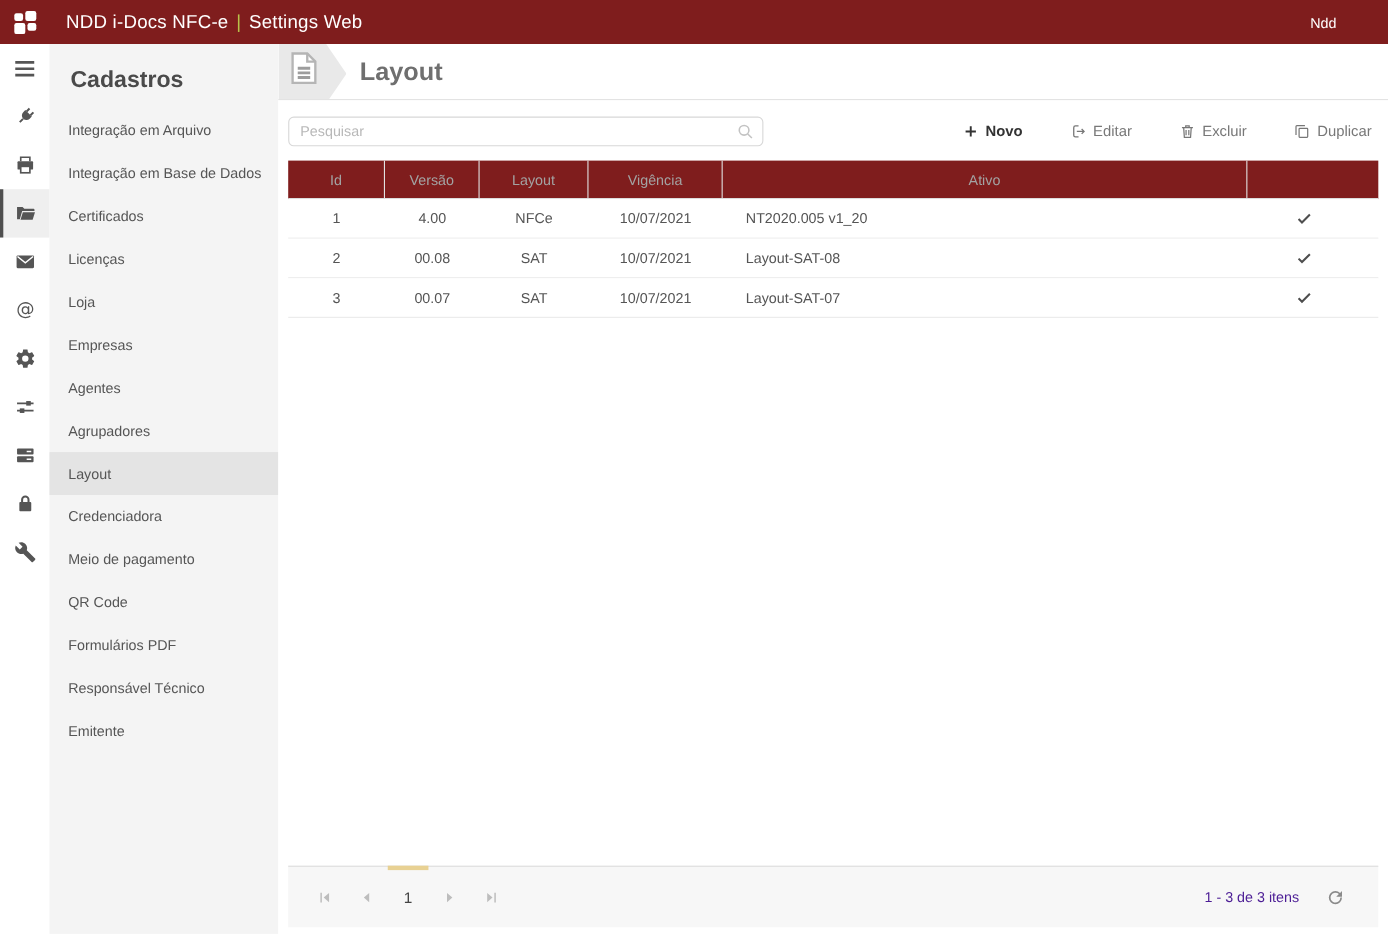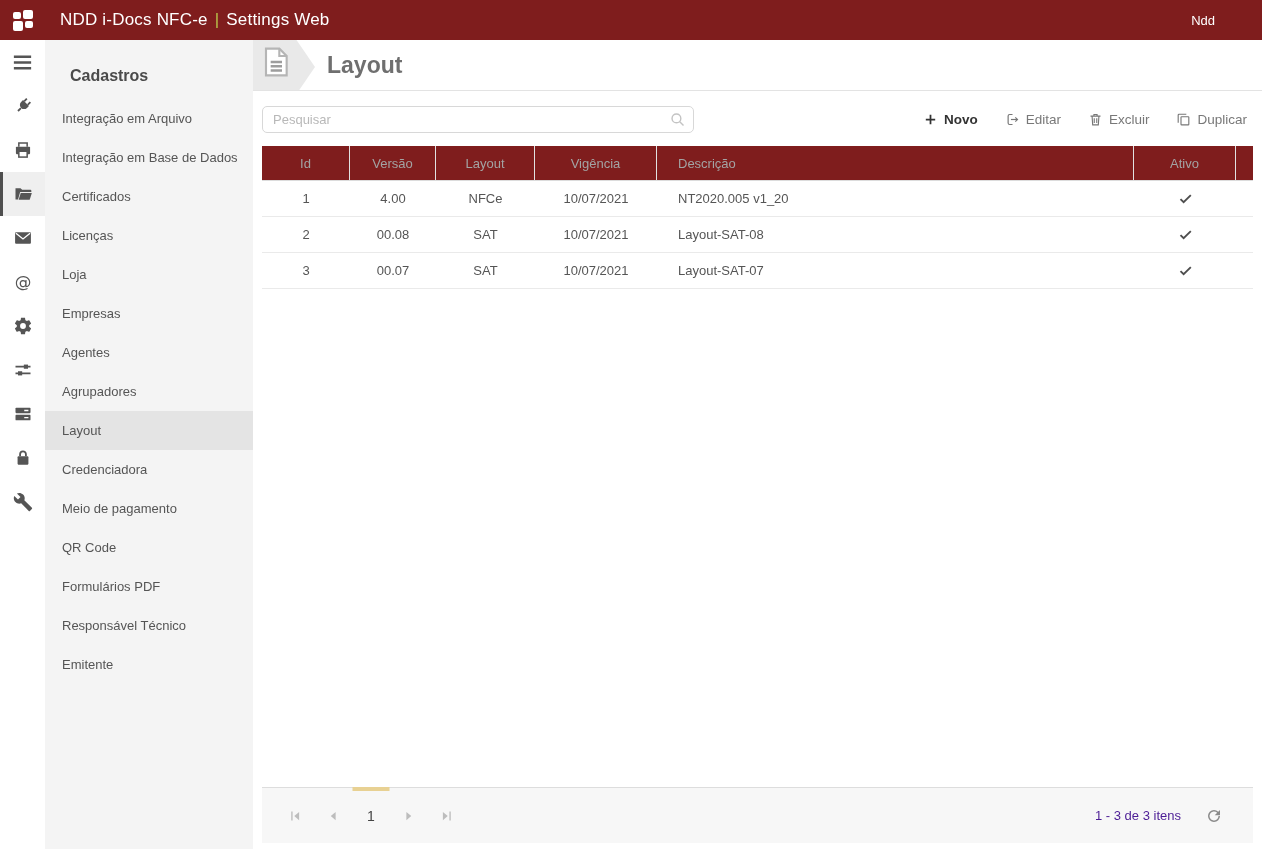--- a/index.html
+++ b/index.html
@@ -28,21 +28,21 @@
 
   
   .icon-rail { width:45px; background:#fff; flex:0 0 auto; }
   .rail-item { height:44px; display:flex; align-items:center; justify-content:center; cursor:pointer; }
   .rail-item svg { width:20px; height:20px; display:block; }
   .rail-item.large svg { width:23px; height:23px; }
   .rail-item.active { background:#efefef; box-shadow: inset 3px 0 0 #4f4f4f; }
 
   
   .menu-panel { width:208px; background:#f4f4f4; flex:0 0 auto; }
-  .menu-title { margin:8px; padding:19px 0 0 17px; font-size:16px; font-weight:700; color:#4a4a4a; }
+  .menu-title { margin:2px; padding:19px 0 0 17px; font-size:21px; font-weight:700; color:#4a4a4a; }
   .menu-list { list-style:none; margin:14px 0 0; padding:0; }
   .menu-item { height:39px; display:flex; align-items:center; padding-left:17px; font-size:13px; color:#555; cursor:pointer; white-space:nowrap; }
   .menu-item.active { background:#e4e4e4; }
 
   
   .content { flex:1; display:flex; flex-direction:column; background:#fff; min-width:0; }
   .page-header { height:51px; border-bottom:1px solid #e3e3e3; display:flex; align-items:center; overflow:hidden; flex:0 0 auto; }
   .page-icon-wrap { width:62px; height:58px; margin-top:4px; flex:0 0 auto;
     clip-path:polygon(0 0,68% 0,100% 50%,68% 100%,0 100%);
     background:#e9e9e9; display:flex; align-items:center; justify-content:flex-start; padding-left:7px; }
@@ -51,21 +51,21 @@
 
   .body-pad { padding:14px 9px 0 9px; flex:1; display:flex; flex-direction:column; min-height:0; }
 
   
   .toolbar { display:flex; align-items:center; margin-bottom:13px; height:28px; flex:0 0 auto; }
   .search-box { width:432px; height:27px; border:1px solid #d8d8d8; border-radius:5px; position:relative; background:#fff; }
   .search-box input { border:none; width:100%; height:100%; padding:0 32px 0 10px; font-size:13px; color:#555; outline:none; background:transparent; font-family:"Liberation Sans",sans-serif; }
   .search-box input::placeholder { color:#b8b8b8; }
   .search-icon { position:absolute; right:7px; top:4px; width:17px; height:17px; cursor:pointer; }
   .search-icon svg { width:17px; height:17px; display:block; }
-  .actions { margin-left:auto; display:flex; gap:27px; padding-right:6px; }
+  .actions { margin-left:auto; display:flex; gap:43px; padding-right:6px; }
   .action-btn { display:flex; align-items:center; gap:6px; font-size:13.5px; color:#787878; cursor:pointer; white-space:nowrap; }
   .action-btn svg { width:15px; height:15px; display:block; }
   .action-btn.primary { color:#333; font-weight:600; }
 
   
   .grid { flex:0 0 auto; }
   .grid-header, .grid-row { display:grid; grid-template-columns:88px 86px 99px 122px 1fr 102px 17px; }
   .grid-header { background:#7f1d1d; border-bottom:1px solid #dcdcdc; height:35px; color:#a3a3a3; font-size:13px; }
   .gh-cell { display:flex; align-items:center; justify-content:center; border-right:1px solid #e2e2e2; height:100%; cursor:pointer; }
   .gh-cell.left { justify-content:flex-start; padding-left:21px; }
@@ -302,21 +302,20 @@
             </div>
           </div>
       </div>
 
       <div class="grid">
         <div class="grid-header" id="gridHeader">
             <div class="gh-cell">Id</div>
             <div class="gh-cell">Versão</div>
             <div class="gh-cell">Layout</div>
             <div class="gh-cell">Vigência</div>
-            <div class="gh-cell left">Descrição</div>
             <div class="gh-cell">Ativo</div>
             <div class="gh-cell spacer"></div>
           </div>
         <div id="gridRows">
             <div class="grid-row">
               <div class="gr-cell">1</div>
               <div class="gr-cell">4.00</div>
               <div class="gr-cell">NFCe</div>
               <div class="gr-cell">10/07/2021</div>
               <div class="gr-cell left">NT2020.005 v1_20</div>

